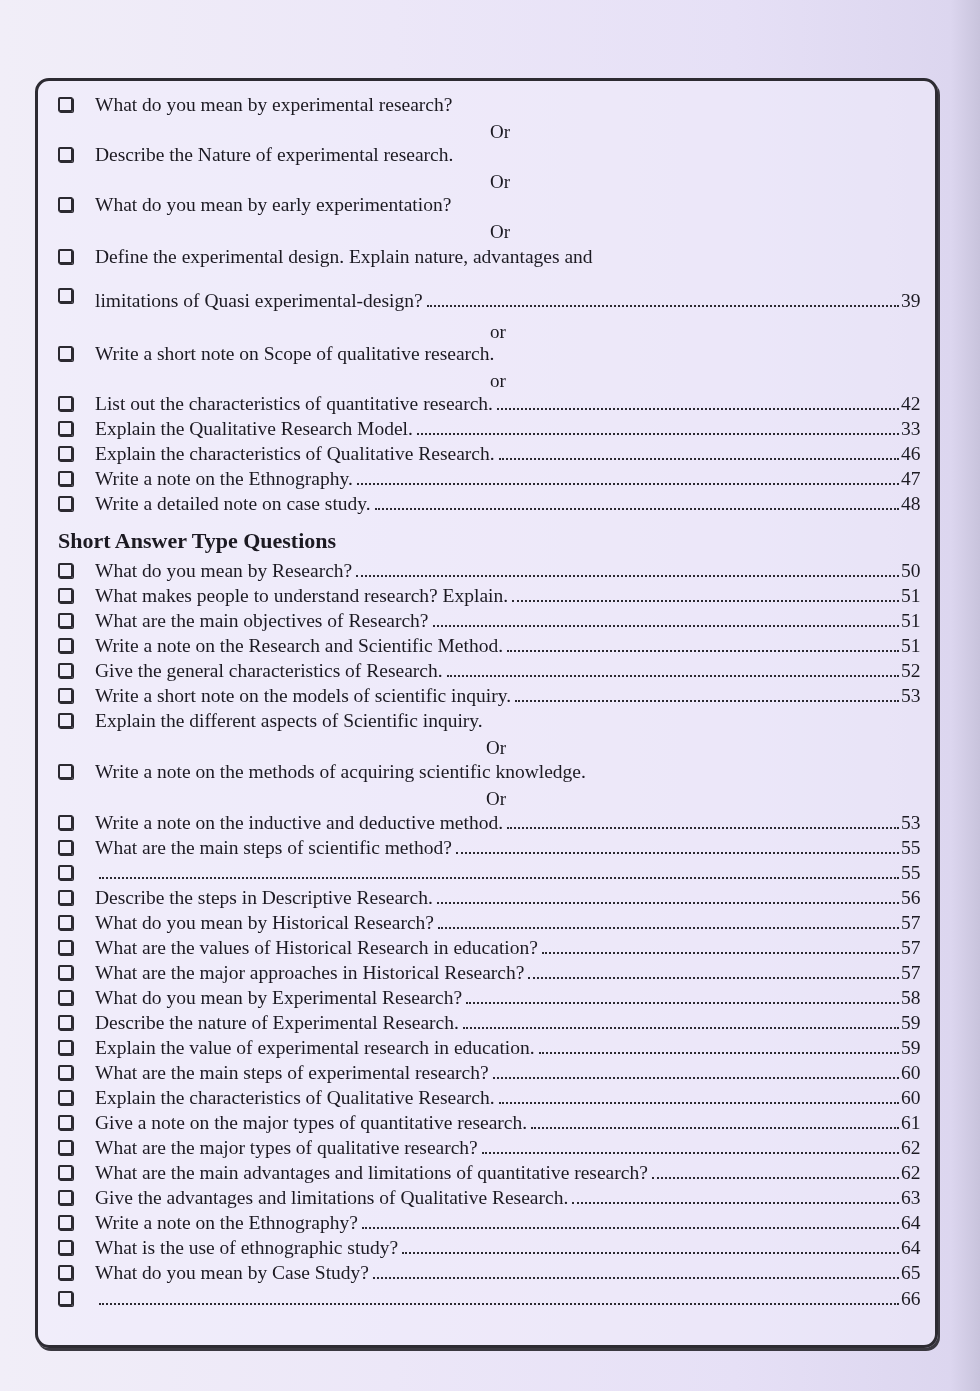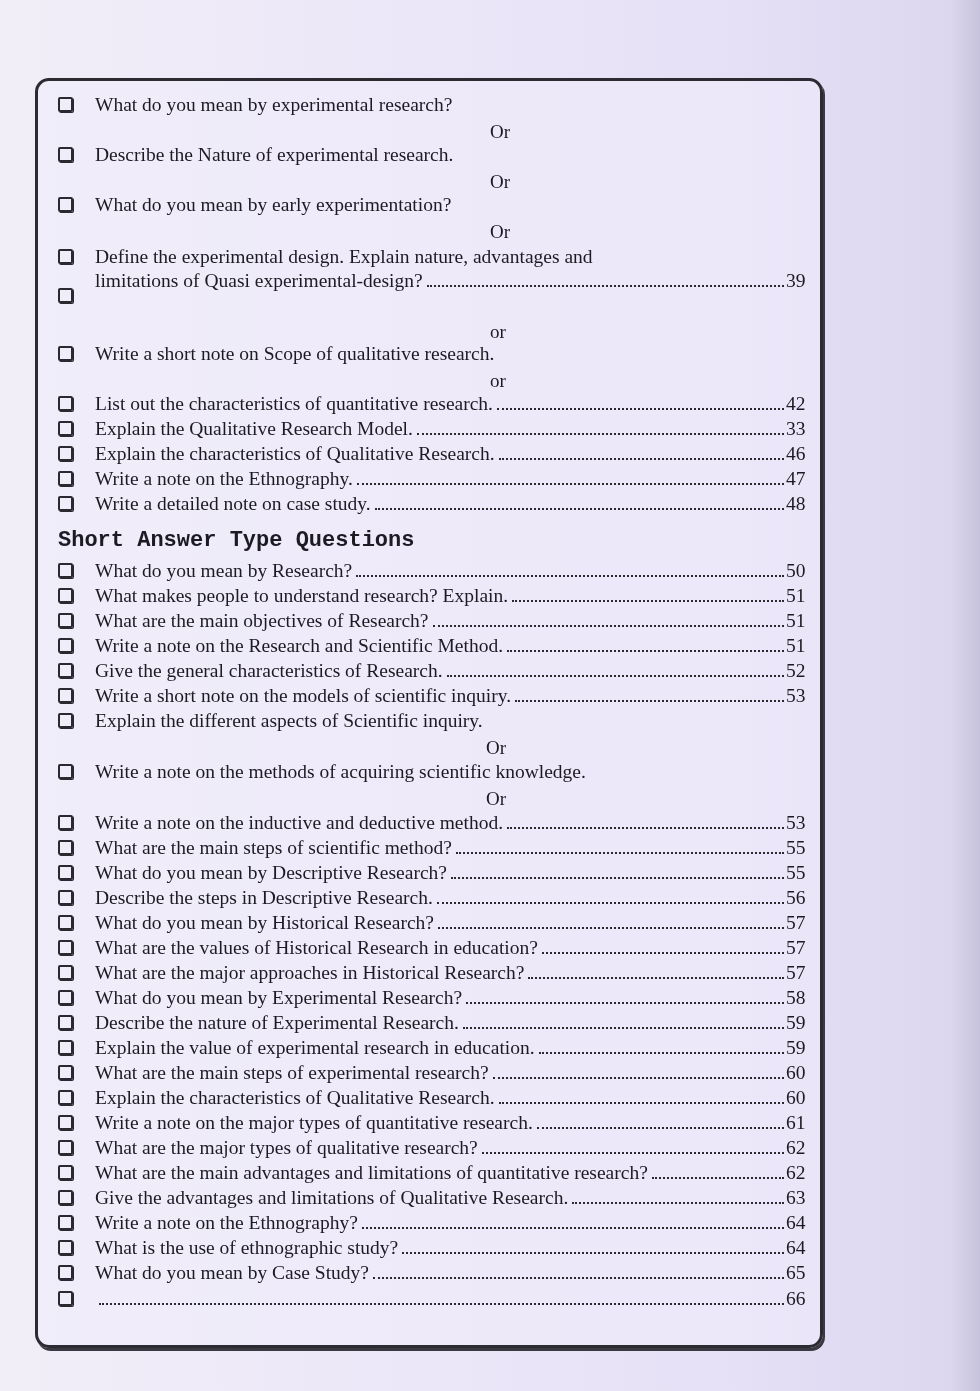--- a/index.html
+++ b/index.html
@@ -4,39 +4,39 @@
   <style>
     html, body { margin:0; padding:0; }
     body {
       width:980px; height:1391px; overflow:hidden;
       background: linear-gradient(90deg, #f1eef8 0%, #ece7f8 40%, #e6e0f6 75%, #dcd6ef 97%, #c8c3dc 100%);
       font-family: "Liberation Serif", "DejaVu Serif", serif;
       color:#1c1a22;
       position:relative;
     }
     .frame {
-      position:absolute; left:35px; top:78px; width:788px; height:1270px;
+      position:absolute; left:35px; top:78px; width:903px; height:1270px;
       box-sizing:border-box;
       border:3px solid #2d2b32;
       border-radius:14px;
       box-shadow: 2px 3px 0 #3a3840;
       background: rgba(240,236,252,0.55);
     }
     .entry { position:absolute; left:20px; right:12px; font-size:19.5px; line-height:24px; white-space:nowrap; }
     .row { display:flex; align-items:flex-end; }
     .cb {
       display:inline-block; width:11px; height:11px; border:2px solid #2b2930; border-radius:2px;
       box-shadow: 1px 1px 0 #2b2930; margin-right:22px; flex:0 0 auto; position:relative; top:-5px;
     }
     .text { flex:0 0 auto; }
     .dots { flex:1 1 auto; border-bottom:2px dotted #2b2930; margin:0 2px 6px 4px; height:0; }
     .page { flex:0 0 auto; width:22px; text-align:left; }
-    .cont { padding-left:37px; }
+    .cont { padding-left:37px;margin-top:20px; }
     .or { position:absolute; font-size:19px; line-height:22px; }
-    .heading { position:absolute; left:20px; font-family:Liberation Mono, monospace; font-weight:bold; font-size:22px; }
+    .heading { position:absolute; left:20px; font-family:Liberation Serif, serif; font-weight:bold; font-size:22px; }
   </style>
 </head>
 <body>
 
 <div class="frame">
 
   <div class="entry" style="top:12px">
       <div class="row">
         <span class="cb"></span>
         <span class="text">What do you mean by experimental research?</span>
@@ -198,21 +198,20 @@
       <div class="row">
         <span class="cb"></span>
         <span class="text">What are the main steps of scientific method?</span>
         <span class="dots"></span>
         <span class="page">55</span>
       </div>
     </div>
   <div class="entry" style="top:780px">
       <div class="row">
         <span class="cb"></span>
-        <span class="text">What do you mean by Descriptive Research?</span>
         <span class="dots"></span>
         <span class="page">55</span>
       </div>
     </div>
   <div class="entry" style="top:805px">
       <div class="row">
         <span class="cb"></span>
         <span class="text">Describe the steps in Descriptive Research.</span>
         <span class="dots"></span>
         <span class="page">56</span>
@@ -278,21 +277,21 @@
       <div class="row">
         <span class="cb"></span>
         <span class="text">Explain the characteristics of Qualitative Research.</span>
         <span class="dots"></span>
         <span class="page">60</span>
       </div>
     </div>
   <div class="entry" style="top:1030px">
       <div class="row">
         <span class="cb"></span>
-        <span class="text">Write a note on the major types of quantitative research.</span>
+        <span class="text">Give a note on the major types of quantitative research.</span>
         <span class="dots"></span>
         <span class="page">61</span>
       </div>
     </div>
   <div class="entry" style="top:1055px">
       <div class="row">
         <span class="cb"></span>
         <span class="text">What are the major types of qualitative research?</span>
         <span class="dots"></span>
         <span class="page">62</span>

